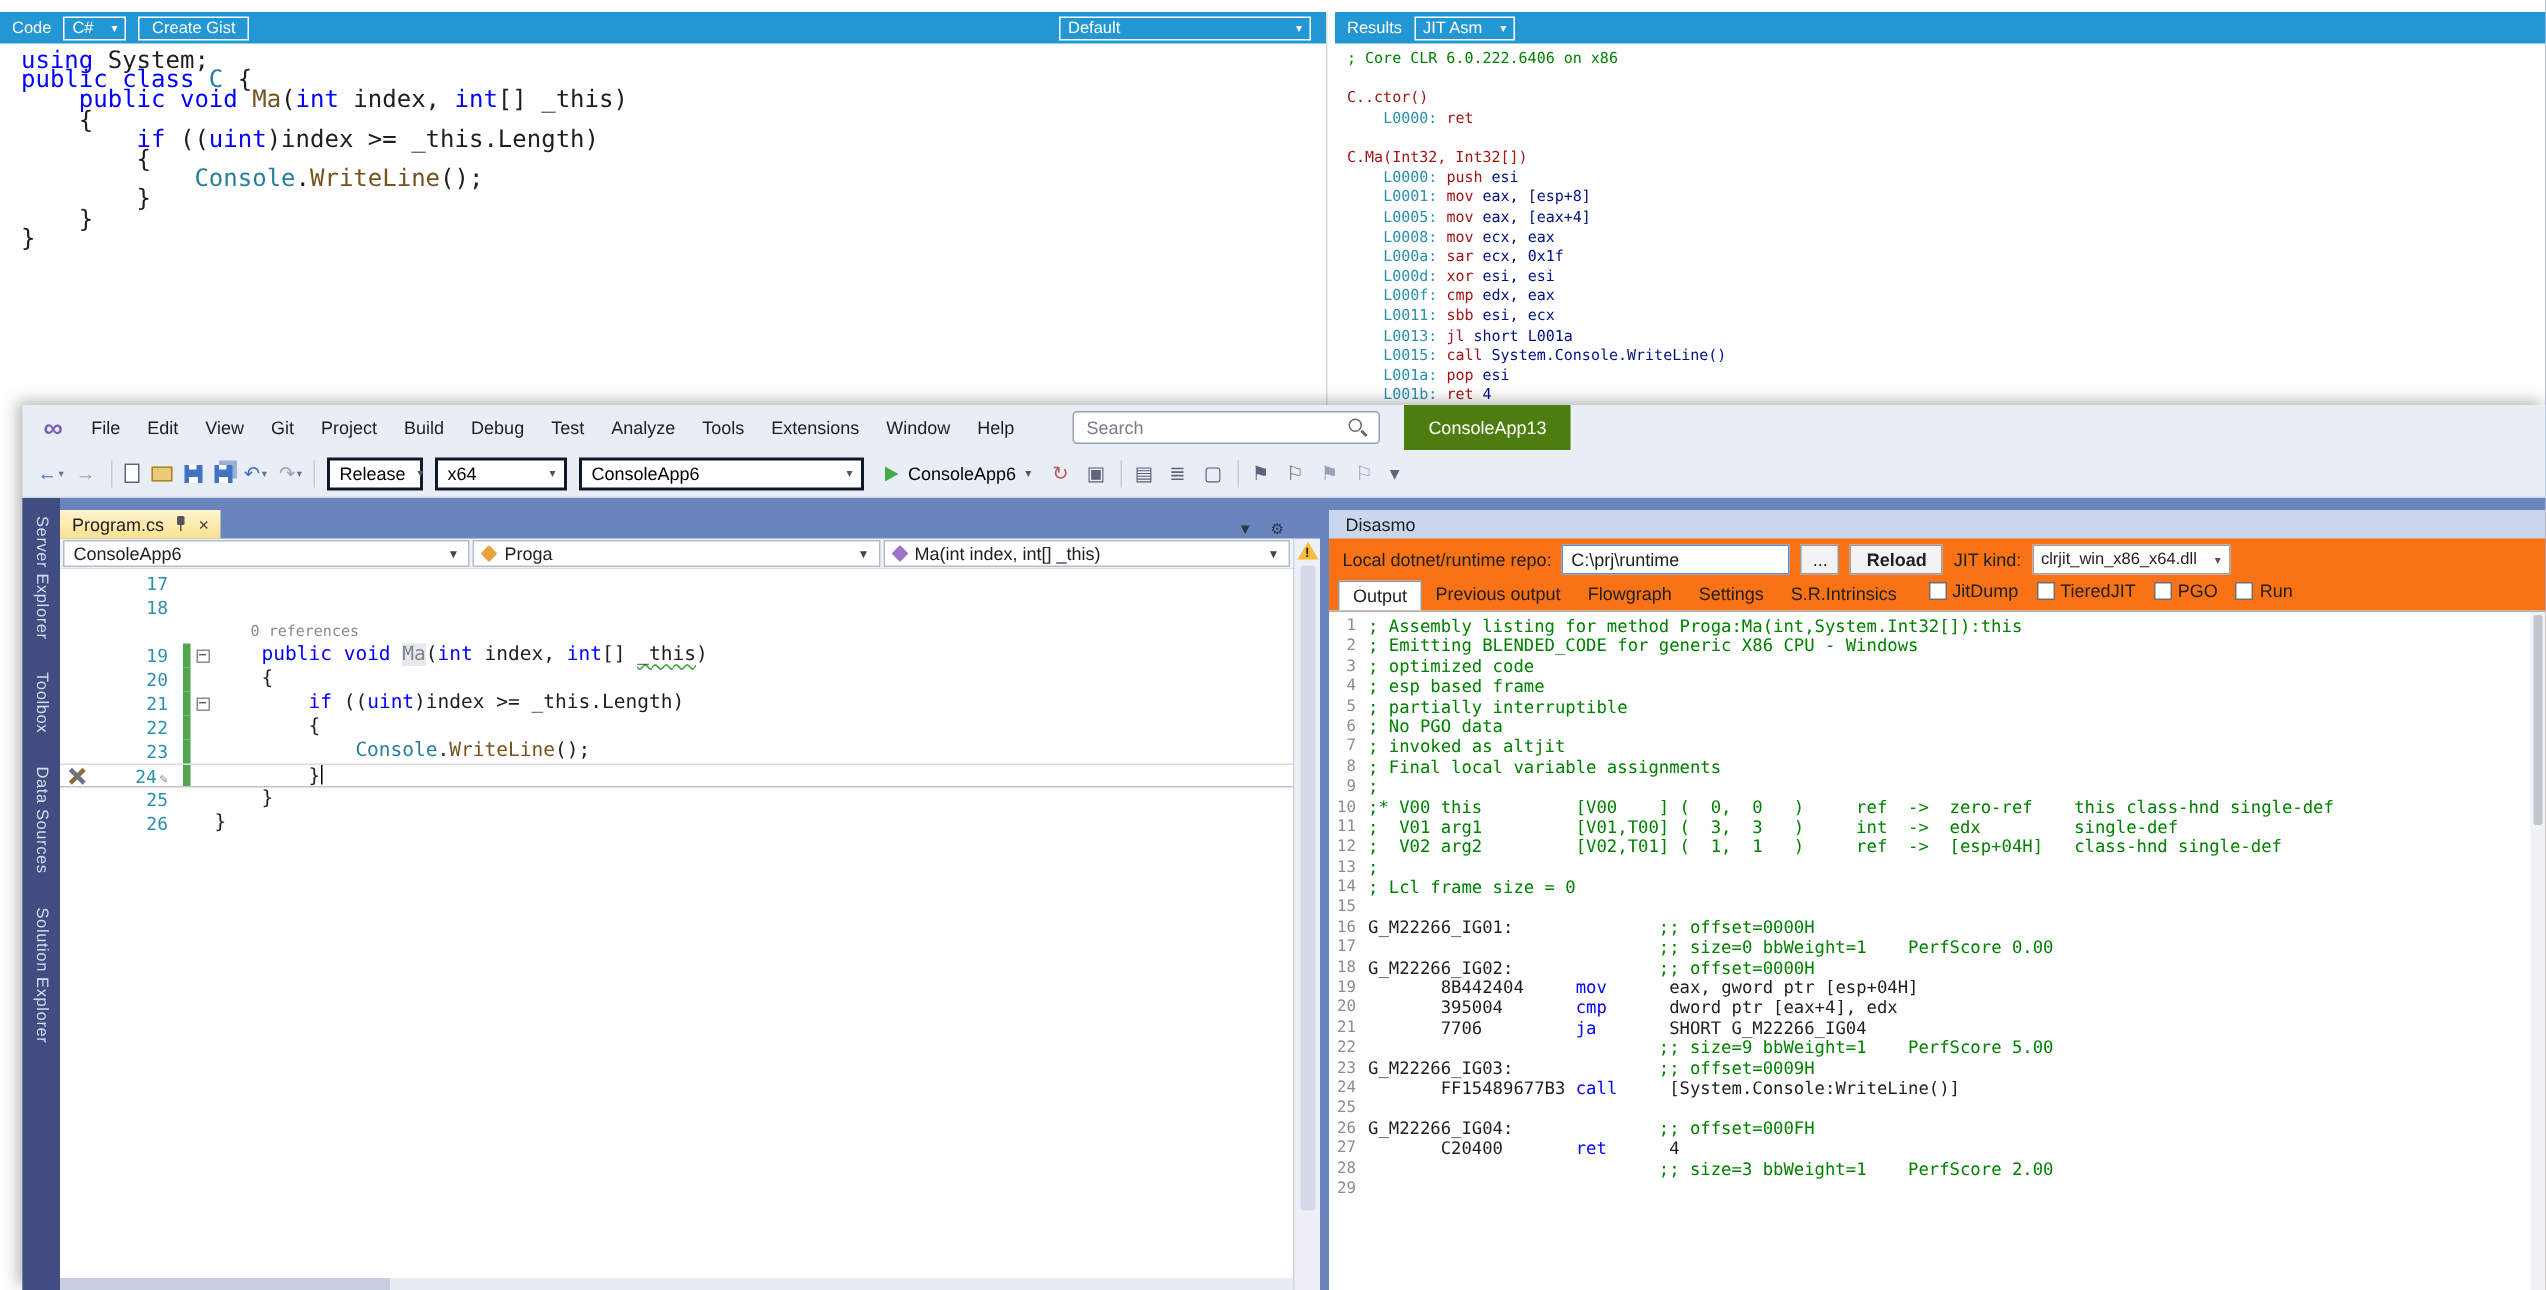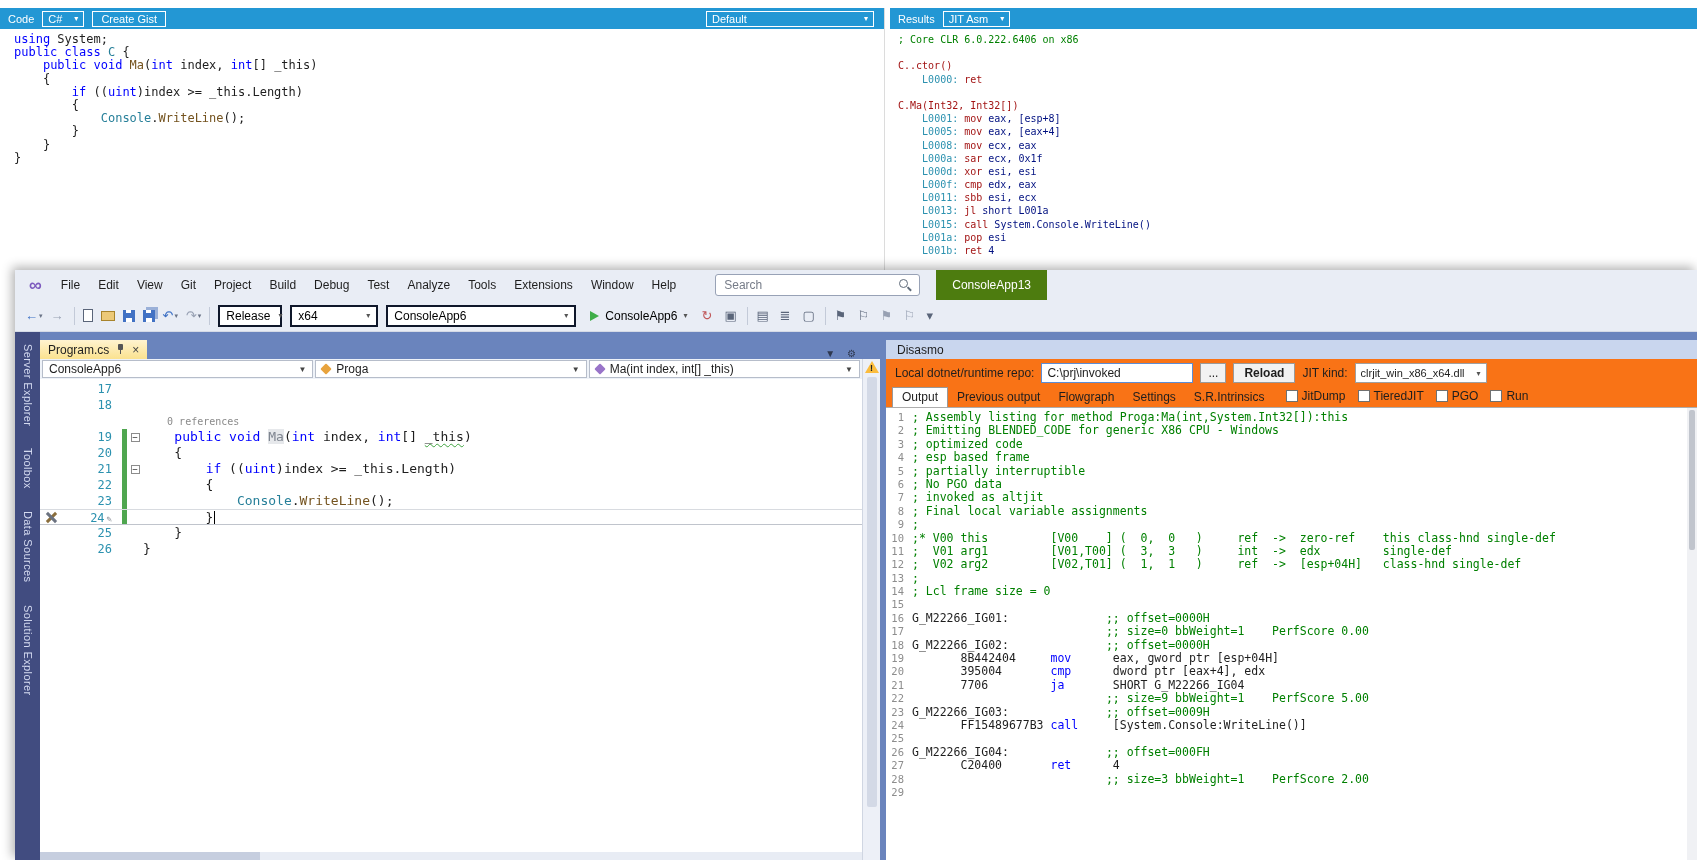--- a/index.html
+++ b/index.html
@@ -21,21 +21,21 @@
 .seg.mh{color:#7e8590;background:#e6e8eb}
 .seg.sq{color:#1e1e1e;text-decoration:underline wavy #3fa33f 1px;text-underline-offset:2px}
 
 .sl-header{position:absolute;top:8px;height:21px;background:#2397d4;display:flex;align-items:center;color:#fff;font-size:11px;gap:8px;padding:0 8px}
 #sl-h-left{left:0;width:884px}
 #sl-h-right{left:890px;width:807px}
 .sl-select{border:1px solid #fff;height:16px;display:flex;align-items:center;gap:12px;padding:0 5px;cursor:pointer}
 .sl-arr{font-size:8px}
 .sl-btn{border:1px solid #fff;height:16px;display:flex;align-items:center;padding:0 8px;cursor:pointer}
 .sl-branch{margin-left:auto;width:168px;justify-content:space-between;margin-right:2px}
-#sl-code{position:absolute;left:0;top:29px;width:884px;height:241px;font-size:12px;padding:4px 0 0 14px}
+#sl-code{position:absolute;left:0;top:29px;width:884px;height:241px;font-size:16px;padding:4px 0 0 14px}
 #sl-asm{position:absolute;left:890px;top:29px;width:807px;height:194px;font-size:10px;padding:4px 0 0 8px}
 .sl-line{height:13.2px;line-height:13.2px;white-space:pre}
 .sl-divider{position:absolute;left:884px;top:8px;width:1px;height:262px;background:#dcdcdc}
 
 #vs{position:absolute;left:15px;top:270px;width:1682px;height:590px;background:#e9edf5;box-shadow:-3px -3px 10px rgba(0,0,0,.3)}
 #vs-menubar{position:absolute;left:0;top:0;width:100%;height:30px;display:flex;align-items:center;font-size:12px;color:#1e1e1e}
 #vs-logo{color:#7d5bbe;font-size:18px;font-weight:bold;padding:0 10px 0 14px}
 #menu-items{display:flex;align-items:center;height:100%}
 .menu-item{padding:0 9px;height:100%;display:flex;align-items:center;cursor:pointer}
 #vs-search{width:205px;height:22px;background:#fff;border:1px solid #98a2b6;border-radius:3px;display:flex;align-items:center;justify-content:space-between;padding:0 8px;color:#767c88;margin-left:30px;font-size:12px}
@@ -104,21 +104,21 @@
 #splitter{position:absolute;left:865px;top:8px;width:6px;height:520px;cursor:col-resize}
 
 #disasmo{position:absolute;left:871px;top:8px;width:811px;height:520px;background:#f97316;display:flex;flex-direction:column}
 #ds-title{height:19px;background:#c9d6ee;display:flex;align-items:center;padding:0 11px;font-size:12px;color:#1e1e1e;cursor:pointer}
 #ds-repo{height:28px;display:flex;align-items:center;gap:7px;padding:0 9px;font-size:12px;color:#1e1e1e}
 #ds-repo .lbl{font-weight:normal}
 #ds-path{width:152px;height:20px;border:1px solid #5b8dd6;background:#fff;display:flex;align-items:center;padding:0 5px;font-size:12px;overflow:hidden;white-space:nowrap}
 .ds-btn{height:20px;border:1px solid #9a9a9a;background:#f2f2f2;display:flex;align-items:center;padding:0 7px;font-size:12px;cursor:pointer}
 #ds-reload{font-weight:bold;padding:0 10px}
 #ds-jit{width:132px;height:20px;border:1px solid #a0a0a0;background:#fff;display:flex;align-items:center;justify-content:space-between;padding:0 5px;font-size:11px;cursor:pointer;white-space:nowrap}
-#ds-tabs{height:20px;display:flex;align-items:center;padding:0 6px;font-size:12px;color:#1e1e1e}
+#ds-tabs{height:20px;display:flex;align-items:flex-start;padding:0 6px;font-size:12px;color:#1e1e1e}
 .ds-tab{padding:2px 9px 3px;cursor:pointer}
 .ds-tab.active{background:#fff;border:1px solid #999;border-bottom:none;font-weight:normal}
 .ds-check{display:flex;align-items:center;gap:4px;margin-left:12px;padding-bottom:3px;cursor:pointer}
 .cb{width:12px;height:12px;border:1px solid #707070;background:#fff;flex:0 0 auto}
 #ds-output{flex:1;background:#fff;border-top:1px solid #adadad;position:relative;overflow:hidden;padding-top:3px}
 .ds-row{display:flex;height:13.4px;line-height:13.4px;font-size:11.5px;font-family:"DejaVu Sans Mono",monospace}
 .ds-num{width:26px;text-align:right;color:#8d8d8d;padding-right:8px;font-size:10.5px;flex:0 0 auto}
 .ds-code{white-space:pre}
 #ds-scroll{position:absolute;right:0;top:0;width:10px;height:100%;background:#f0f1f4}
 #ds-thumb{position:absolute;top:2px;left:2px;width:6px;height:140px;background:#c1c5cd;border-radius:2px}
@@ -158,20 +158,21 @@
       <div class="sl-line"><span class="seg pl">    }</span></div>
       <div class="sl-line"><span class="seg pl">}</span></div>
     </div>
   <div id="sl-asm" class="mono">
       <div class="sl-line"><span class="seg cm">; Core CLR 6.0.222.6406 on x86</span></div>
       <div class="sl-line">&nbsp;</div>
       <div class="sl-line"><span class="seg hd">C..ctor()</span></div>
       <div class="sl-line"><span class="seg pl">    </span><span class="seg lb">L0000:</span><span class="seg pl"> </span><span class="seg mr">ret</span></div>
       <div class="sl-line">&nbsp;</div>
       <div class="sl-line"><span class="seg hd">C.Ma(Int32, Int32[])</span></div>
+      <div class="sl-line"><span class="seg pl">    </span><span class="seg lb">L0000:</span><span class="seg pl"> </span><span class="seg mr">push</span><span class="seg or"> esi</span></div>
       <div class="sl-line"><span class="seg pl">    </span><span class="seg lb">L0001:</span><span class="seg pl"> </span><span class="seg mr">mov</span><span class="seg or"> eax, [esp+8]</span></div>
       <div class="sl-line"><span class="seg pl">    </span><span class="seg lb">L0005:</span><span class="seg pl"> </span><span class="seg mr">mov</span><span class="seg or"> eax, [eax+4]</span></div>
       <div class="sl-line"><span class="seg pl">    </span><span class="seg lb">L0008:</span><span class="seg pl"> </span><span class="seg mr">mov</span><span class="seg or"> ecx, eax</span></div>
       <div class="sl-line"><span class="seg pl">    </span><span class="seg lb">L000a:</span><span class="seg pl"> </span><span class="seg mr">sar</span><span class="seg or"> ecx, 0x1f</span></div>
       <div class="sl-line"><span class="seg pl">    </span><span class="seg lb">L000d:</span><span class="seg pl"> </span><span class="seg mr">xor</span><span class="seg or"> esi, esi</span></div>
       <div class="sl-line"><span class="seg pl">    </span><span class="seg lb">L000f:</span><span class="seg pl"> </span><span class="seg mr">cmp</span><span class="seg or"> edx, eax</span></div>
       <div class="sl-line"><span class="seg pl">    </span><span class="seg lb">L0011:</span><span class="seg pl"> </span><span class="seg mr">sbb</span><span class="seg or"> esi, ecx</span></div>
       <div class="sl-line"><span class="seg pl">    </span><span class="seg lb">L0013:</span><span class="seg pl"> </span><span class="seg mr">jl</span><span class="seg or"> short L001a</span></div>
       <div class="sl-line"><span class="seg pl">    </span><span class="seg lb">L0015:</span><span class="seg pl"> </span><span class="seg mr">call</span><span class="seg or"> System.Console.WriteLine()</span></div>
       <div class="sl-line"><span class="seg pl">    </span><span class="seg lb">L001a:</span><span class="seg pl"> </span><span class="seg mr">pop</span><span class="seg or"> esi</span></div>
@@ -393,21 +394,21 @@
         <div id="ed-hthumb"></div>
       </div>
     </div>
 
     <div id="splitter"></div>
 
     <div id="disasmo">
       <div id="ds-title">Disasmo</div>
       <div id="ds-repo">
         <span class="lbl">Local dotnet/runtime repo:</span>
-        <div id="ds-path">C:\prj\invoked</div>
+        <div id="ds-path">C:\prj\runtime</div>
         <div class="ds-btn">...</div>
         <div class="ds-btn" id="ds-reload">Reload</div>
         <span>JIT kind:</span>
         <div id="ds-jit">
           <span>clrjit_win_x86_x64.dll</span>
           <span class="dd">▾</span>
         </div>
       </div>
       <div id="ds-tabs">
           <div class="ds-tab active">Output</div>

